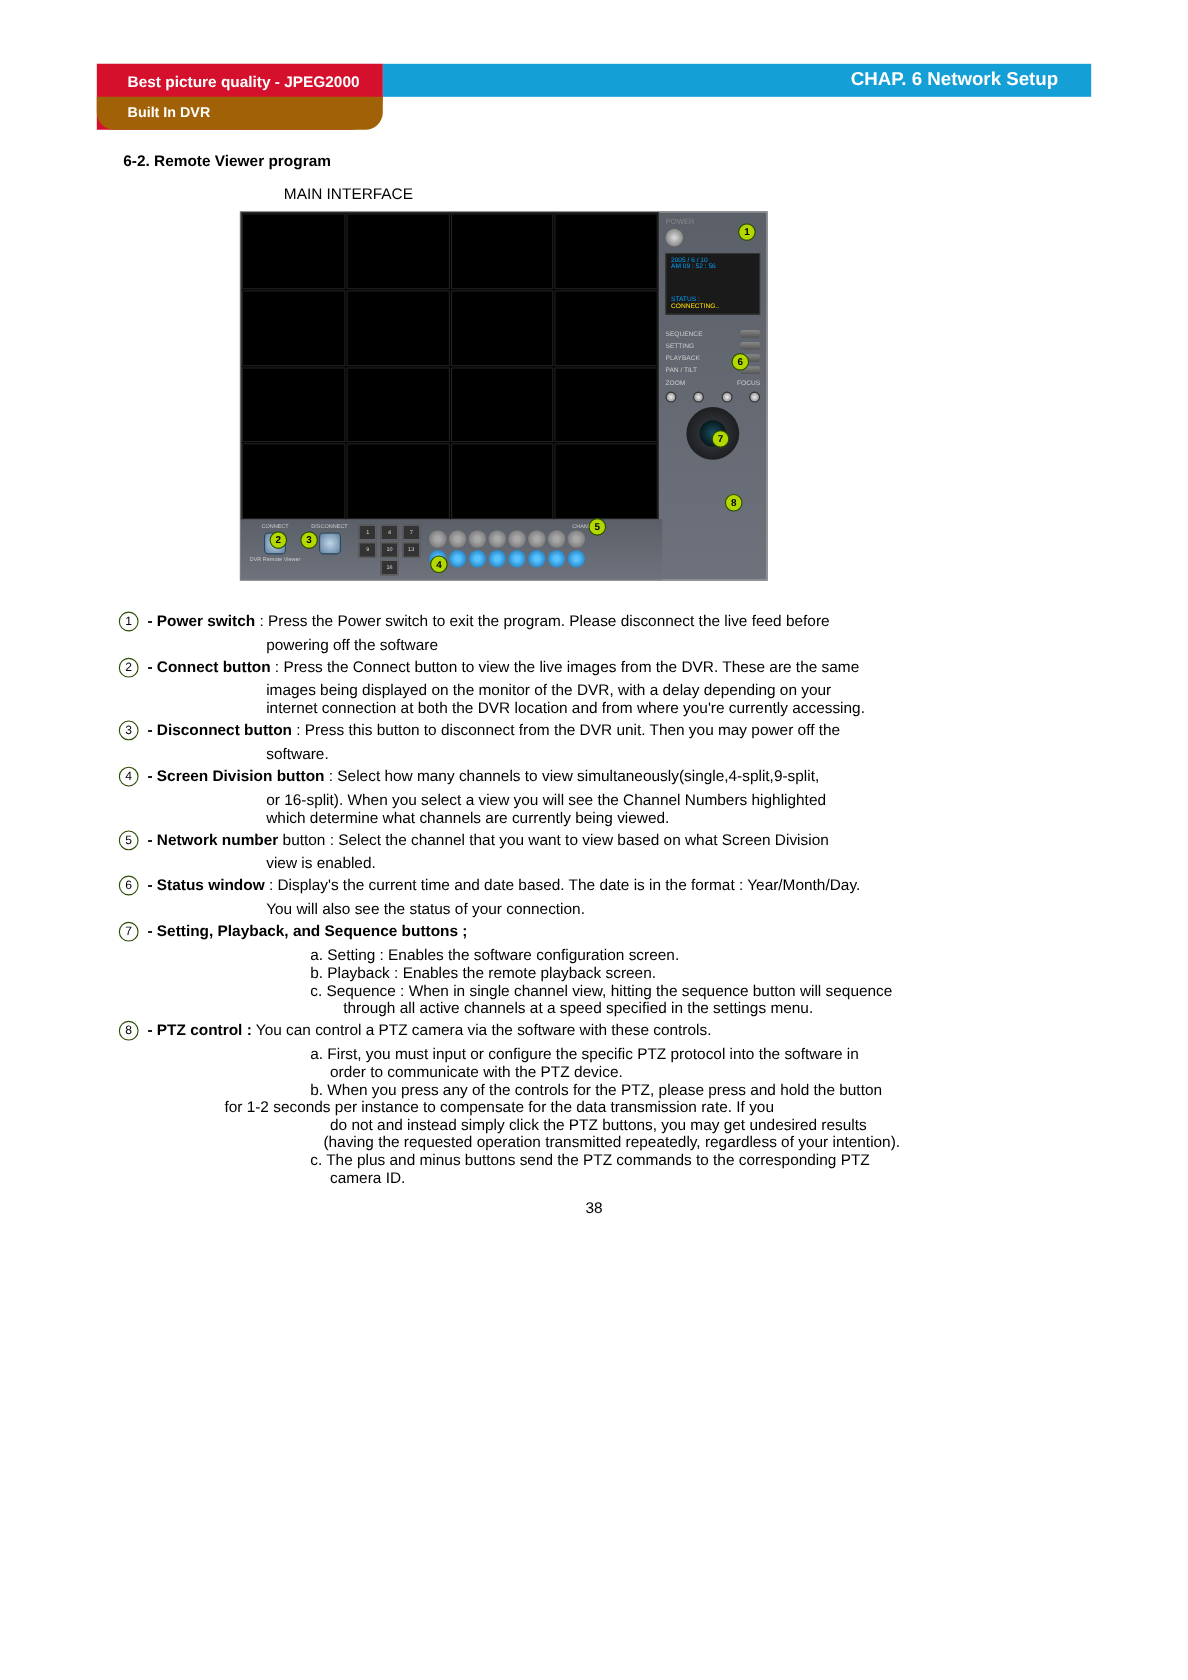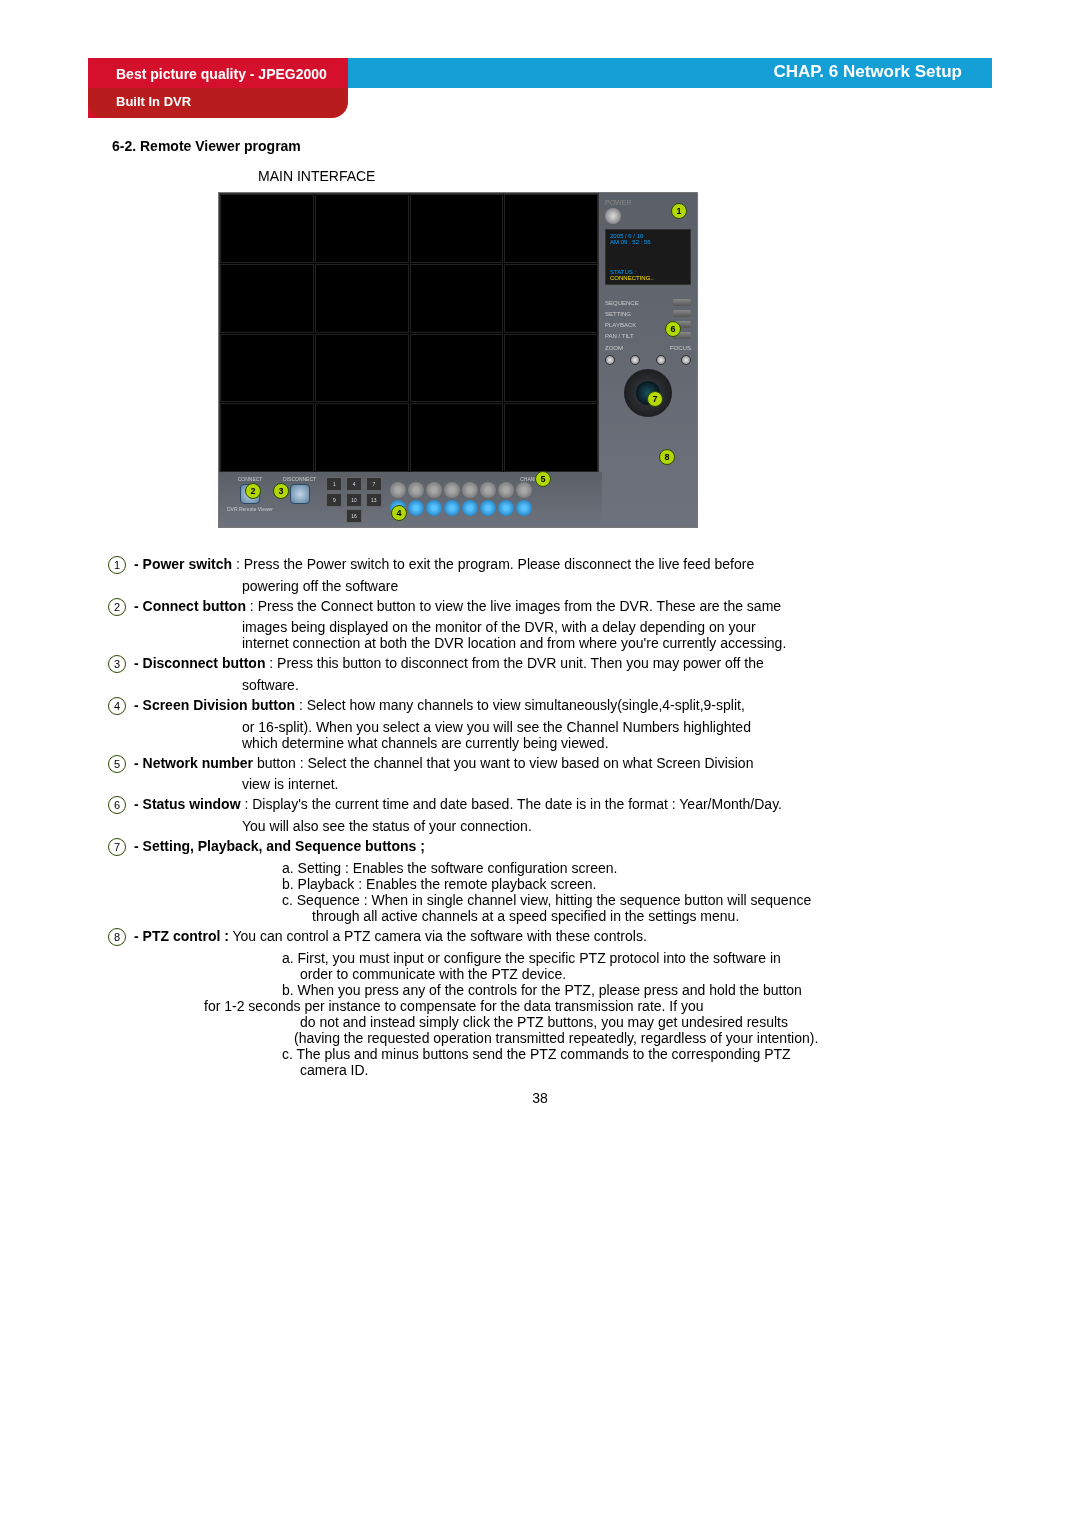--- a/index.html
+++ b/index.html
@@ -1,20 +1,20 @@
 <!DOCTYPE html>
 <html><head>
 <meta charset="utf-8">
 <style>
   * { box-sizing: border-box; margin: 0; padding: 0; }
   body { font-family: Arial, sans-serif; font-size: 14px; background: #fff; color: #000; }
   .page { width: 1080px; min-height: 1527px; margin: 0 auto; position: relative; padding: 58px 88px 40px 88px; }
   .tabs { position: relative; height: 60px; margin-bottom: 20px; }
   .tab-red { position: absolute; left: 0; top: 0; width: 260px; height: 60px; background: #d4102c; border-radius: 0 0 30px 0; padding: 8px 14px 0 28px; }
-  .tab-black { position: absolute; left: 0; top: 30px; width: 260px; height: 30px; background: #b91c1c; border-radius: 0 0 16px 16px; padding: 5px 14px 0 28px; }
+  .tab-black { position: absolute; left: 0; top: 30px; width: 260px; height: 30px; background: #a16207; border-radius: 0 0 16px 16px; padding: 5px 14px 0 28px; }
   .tab-blue { position: absolute; left: 260px; top: 0; right: 0; height: 30px; background: #149fd6; text-align: right; padding: 4px 30px 0 0; }
   .tab-red-text { color: #fff; font-weight: bold; font-size: 14px; }
   .tab-black-text { color: #fff; font-weight: bold; font-size: 13px; }
   .tab-blue-text { color: #fff; font-weight: bold; font-size: 17px; }
   .section-title { font-weight: bold; font-size: 14px; margin: 14px 0 12px 24px; }
   .sub-title { font-weight: normal; font-size: 14px; margin: 14px 0 8px 170px; }
 
   
   .ui-mock { width: 480px; height: 336px; margin: 0 0 26px 130px; border: 1px solid #777; background: linear-gradient(#5a5f68,#6d727c); position: relative; display: flex; }
   .grid-area { width: 380px; height: 280px; background: #000; display: grid; grid-template-columns: repeat(4,1fr); grid-template-rows: repeat(4,1fr); gap: 1px; border: 1px solid #333; }
@@ -221,21 +221,21 @@
       <div class="num-circle">4</div>
       <div class="explain-text"><b>- Screen Division button</b><span> : Select how many channels to view simultaneously(single,4-split,9-split,</span></div>
     </div>
     <div class="indent">or 16-split). When you select a view you will see the Channel Numbers highlighted</div>
     <div class="indent">which determine what channels are currently being viewed.</div>
 
     <div class="explain-row">
       <div class="num-circle">5</div>
       <div class="explain-text"><b>- Network number</b><span> button : Select the channel that you want to view based on what Screen Division</span></div>
     </div>
-    <div class="indent">view is internet.</div>
+    <div class="indent">view is enabled.</div>
 
     <div class="explain-row">
       <div class="num-circle">6</div>
       <div class="explain-text"><b>- Status window</b><span> : Display's the current time and date based. The date is in the format : Year/Month/Day.</span></div>
     </div>
     <div class="indent">You will also see the status of your connection.</div>
 
     <div class="explain-row">
       <div class="num-circle">7</div>
       <div class="explain-text"><b>- Setting, Playback, and Sequence buttons ;</b></div>

